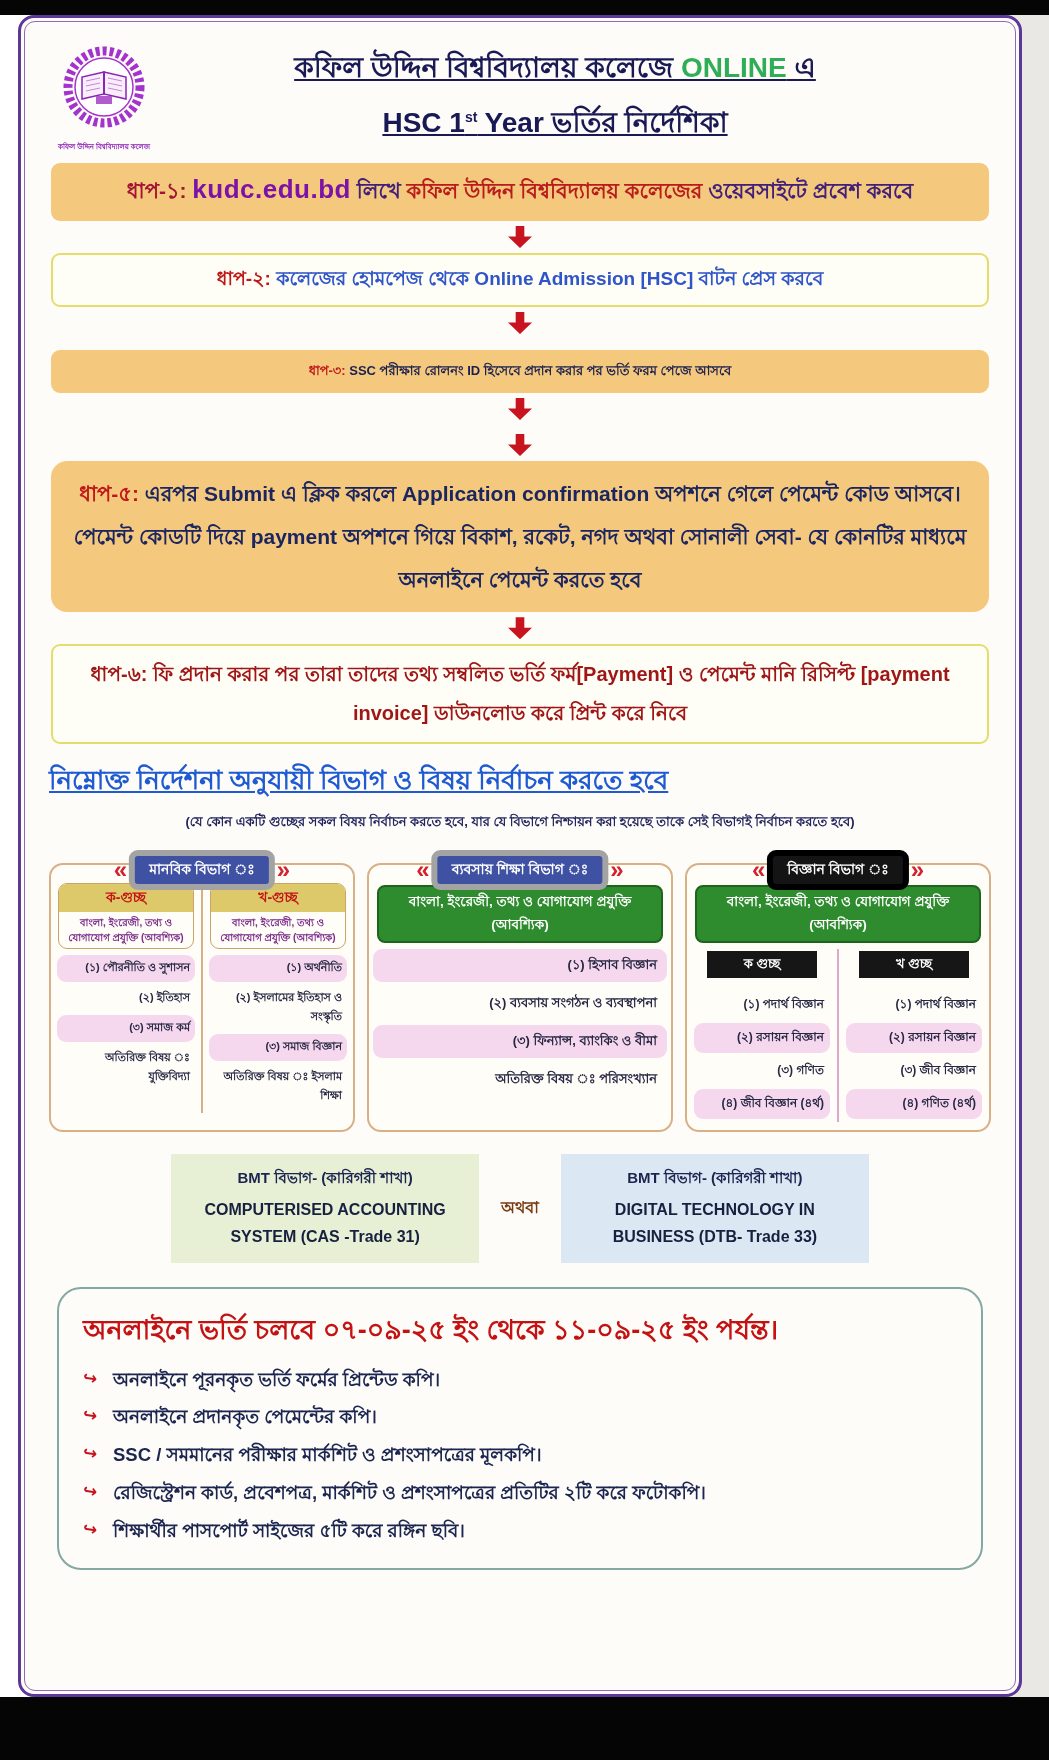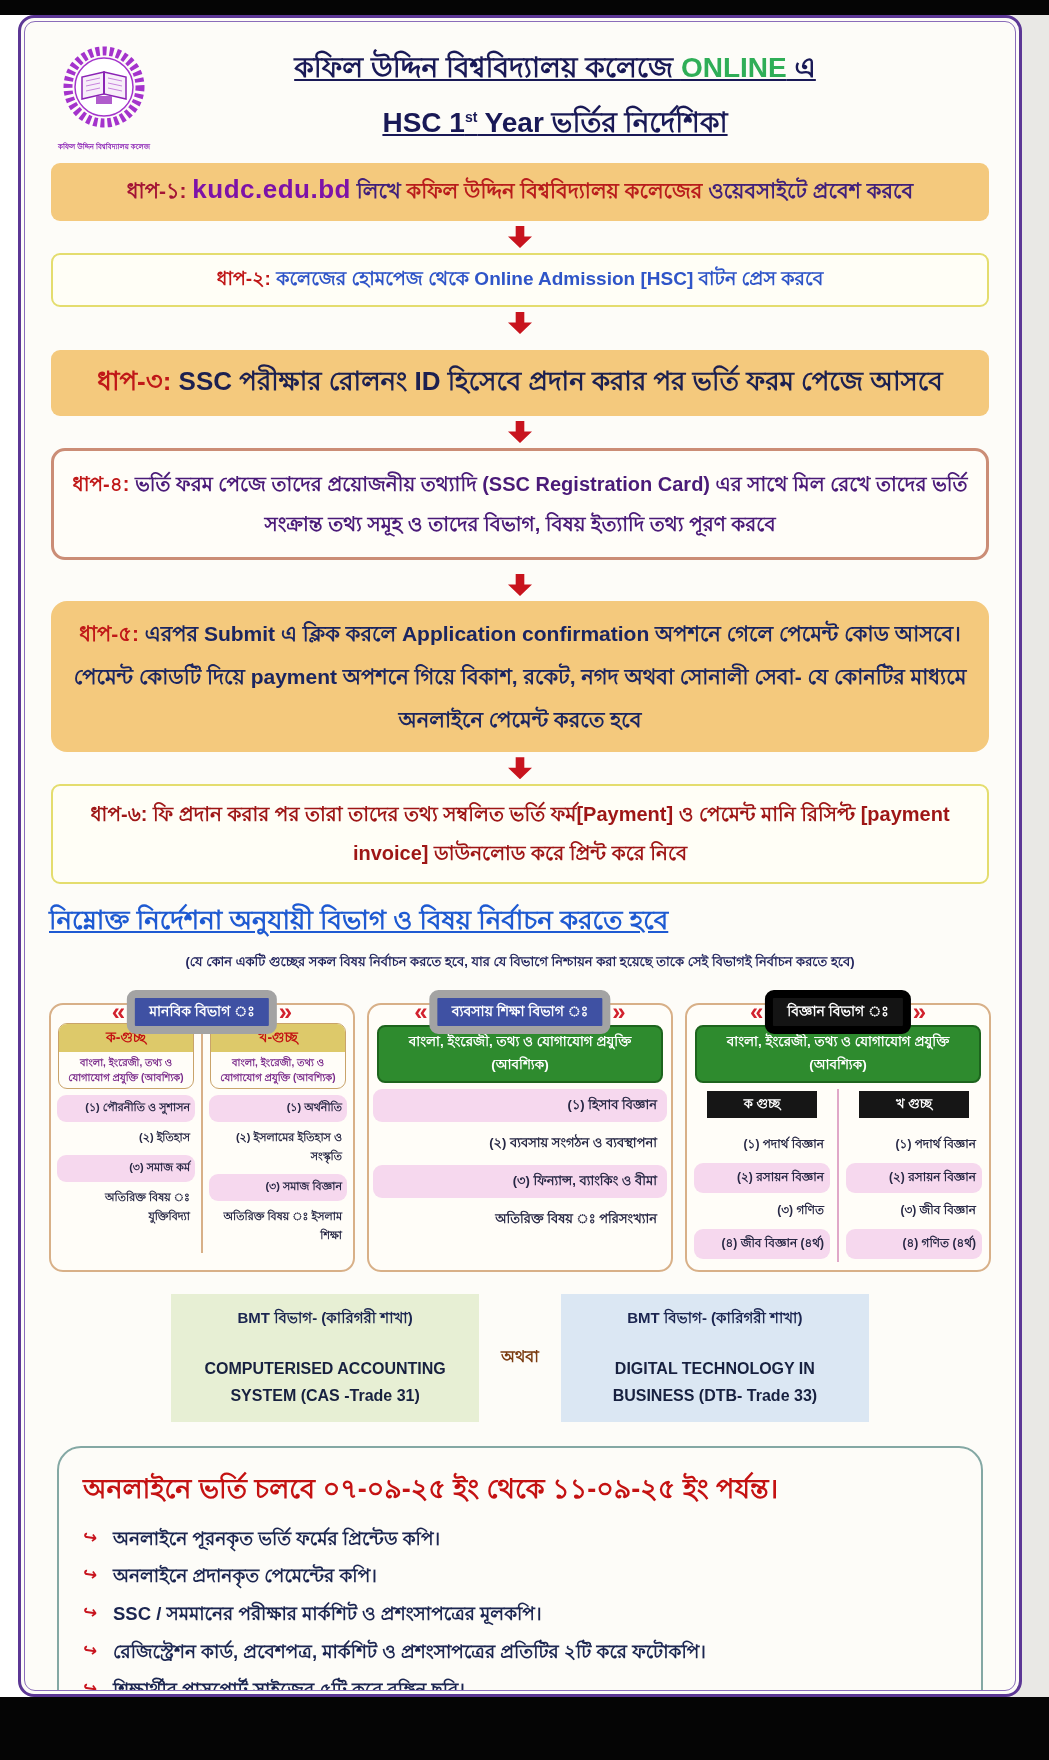--- a/index.html
+++ b/index.html
@@ -32,40 +32,40 @@
   .step{box-sizing:border-box;text-align:center;font-weight:bold;margin:0 2px;}
   .step-orange{background:#f4c97d;border-radius:9px;padding:11px 10px;}
   .step-yellowline{background:#fffef6;border:2px solid #e4dd6e;border-radius:9px;padding:9px 10px;}
   .step-rose{background:#fffdf8;border:3px solid #cb8d76;border-radius:14px;padding:13px 14px;}
   .lbl-red{color:#c01818;}
   .lbl-maroon{color:#a31335;}
   .s1{font-size:21px;color:#41207a;}
   .s1 .url{color:#7d12a8;font-size:26px;letter-spacing:.5px;}
   .s1 .college{color:#b91c1c;}
   .s2{font-size:19px;color:#2f55c8;}
-  .s3{font-size:26px;color:#1c2050;margin-top:16px;}
+  .s3{font-size:13px;color:#1c2050;margin-top:16px;}
   .s4{font-size:20px;color:#4a1a78;line-height:2.0;}
   .s5{font-size:21px;color:#1b2560;line-height:2.05;border-radius:16px;}
   .s6{font-size:20px;color:#9e1616;line-height:1.95;}
   .arrow-down{
     width:24px;height:22px;margin:5px auto;background:#c8141e;
     clip-path:polygon(32% 0,68% 0,68% 48%,100% 48%,50% 100%,0 48%,32% 48%);
   }
   
   .sec-head{text-align:left;color:#1e5ad2;font-weight:bold;font-size:26px;text-decoration:underline;margin-top:16px;}
   .sec-note{text-align:center;color:#23255e;font-weight:bold;font-size:13px;margin-top:8px;}
   
   .dept-row{display:flex;gap:12px;margin-top:30px;align-items:stretch;}
   .dept-card{position:relative;background:#fffdf8;border:2px solid #d8b088;border-radius:14px;flex:1;padding-top:16px;padding-bottom:8px;}
   .dept-badge{
     position:absolute;top:-15px;left:50%;transform:translateX(-50%);
     display:flex;align-items:center;white-space:nowrap;gap:2px;
   }
   .chev{color:#d2222e;font-weight:bold;font-size:24px;line-height:22px;}
-  .badge-pill{background:#3f51a3;border:8px solid #a3a3a3;color:#fff;font-weight:bold;font-size:14px;padding:2px 14px;border-radius:9px;}
+  .badge-pill{background:#3f51a3;border:6px solid #a3a3a3;color:#fff;font-weight:bold;font-size:14px;padding:2px 14px;border-radius:9px;}
   .badge-pill.black{background:#141414;border-color:#000;}
   .twocol{display:flex;}
   .twocol .col{flex:1;padding:0 5px;}
   .twocol .col + .col{border-left:2px solid #d8b088;}
   .grp-box{border:1.5px solid #c9a36a;border-radius:9px;overflow:hidden;margin:2px 2px 6px;}
   .grp-head{background:#ddc96a;color:#c41212;font-weight:bold;font-size:14px;text-align:center;padding:2px 0;}
   .grp-comp{font-size:10px;color:#7a2a8a;font-weight:bold;text-align:center;padding:3px 2px;line-height:1.5;}
   .subj{font-size:11px;color:#272744;font-weight:bold;padding:4px 5px;margin:3px 1px;border-radius:9px;text-align:right;}
   .subj.pink{background:#f6d8ee;}
   .subj.md{font-size:13px;padding:6px 10px;margin:5px 4px;}
@@ -76,21 +76,21 @@
   }
   .sci-cols{display:flex;margin-top:2px;}
   .sci-col{flex:1;padding:0 6px;}
   .sci-col + .sci-col{border-left:2px solid #e0a8c8;}
   .black-head{background:#161616;color:#fff;font-weight:bold;font-size:13px;text-align:center;padding:3px 0;margin:2px 14px 12px;}
   
   .bmt-row{display:flex;justify-content:center;align-items:center;gap:22px;margin:22px 10px 0;}
   .bmt-box{padding:12px 16px;text-align:center;width:308px;box-sizing:border-box;}
   .bmt-green{background:#e7efd4;}
   .bmt-blue{background:#dbe7f3;}
-  .bmt-l1{color:#1b2550;font-weight:bold;font-size:15px;margin-bottom:24px;}
+  .bmt-l1{color:#1b2550;font-weight:bold;font-size:15px;margin-bottom:5px;}
   .bmt-l2{color:#17203f;font-weight:bold;font-size:16px;line-height:1.7;}
   .bmt-or{color:#7a3b10;font-weight:bold;font-size:16px;}
   
   .bottom-box{border:2px solid #84a8a4;border-radius:24px;margin:24px 8px 0;padding:20px 24px 14px;}
   .adm-head{color:#c41212;font-weight:bold;font-size:27px;}
   .adm-date{margin-top:12px;}
   .adm-date .d1{color:#c41212;font-weight:bold;font-size:21px;}
   .adm-date .d2{color:#5b2d8e;font-weight:bold;font-size:14px;}
   .doc-list{margin-top:12px;}
   .doc-item{display:flex;gap:12px;align-items:flex-start;margin:10px 0;font-size:18.5px;font-weight:bold;color:#1b2550;line-height:1.5;}
@@ -144,24 +144,20 @@
       <span> কলেজের হোমপেজ থেকে Online Admission [HSC] বাটন প্রেস করবে</span>
     </div>
     <div class="arrow-down"></div>
 
     <div class="step step-orange s3">
       <span class="lbl-red">ধাপ-৩:</span>
       <span> SSC পরীক্ষার রোলনং ID হিসেবে প্রদান করার পর ভর্তি ফরম পেজে আসবে</span>
     </div>
     <div class="arrow-down"></div>
 
-    <div class="step step-rose s4">
-      <span class="lbl-red">ধাপ-৪:</span>
-      <span> ভর্তি ফরম পেজে তাদের প্রয়োজনীয় তথ্যাদি (SSC Registration Card) এর সাথে মিল রেখে তাদের ভর্তি সংক্রান্ত তথ্য সমূহ ও তাদের বিভাগ, বিষয় ইত্যাদি তথ্য পূরণ করবে</span>
-    </div>
     <div class="arrow-down" style="margin-top:14px;"></div>
 
     <div class="step step-orange s5">
       <span class="lbl-red">ধাপ-৫:</span>
       <span> এরপর Submit এ ক্লিক করলে Application confirmation অপশনে গেলে পেমেন্ট কোড আসবে। পেমেন্ট কোডটি দিয়ে payment অপশনে গিয়ে বিকাশ, রকেট, নগদ অথবা সোনালী সেবা- যে কোনটির মাধ্যমে অনলাইনে পেমেন্ট করতে হবে</span>
     </div>
     <div class="arrow-down"></div>
 
     <div class="step step-yellowline s6">
       <span>ধাপ-৬:</span>

